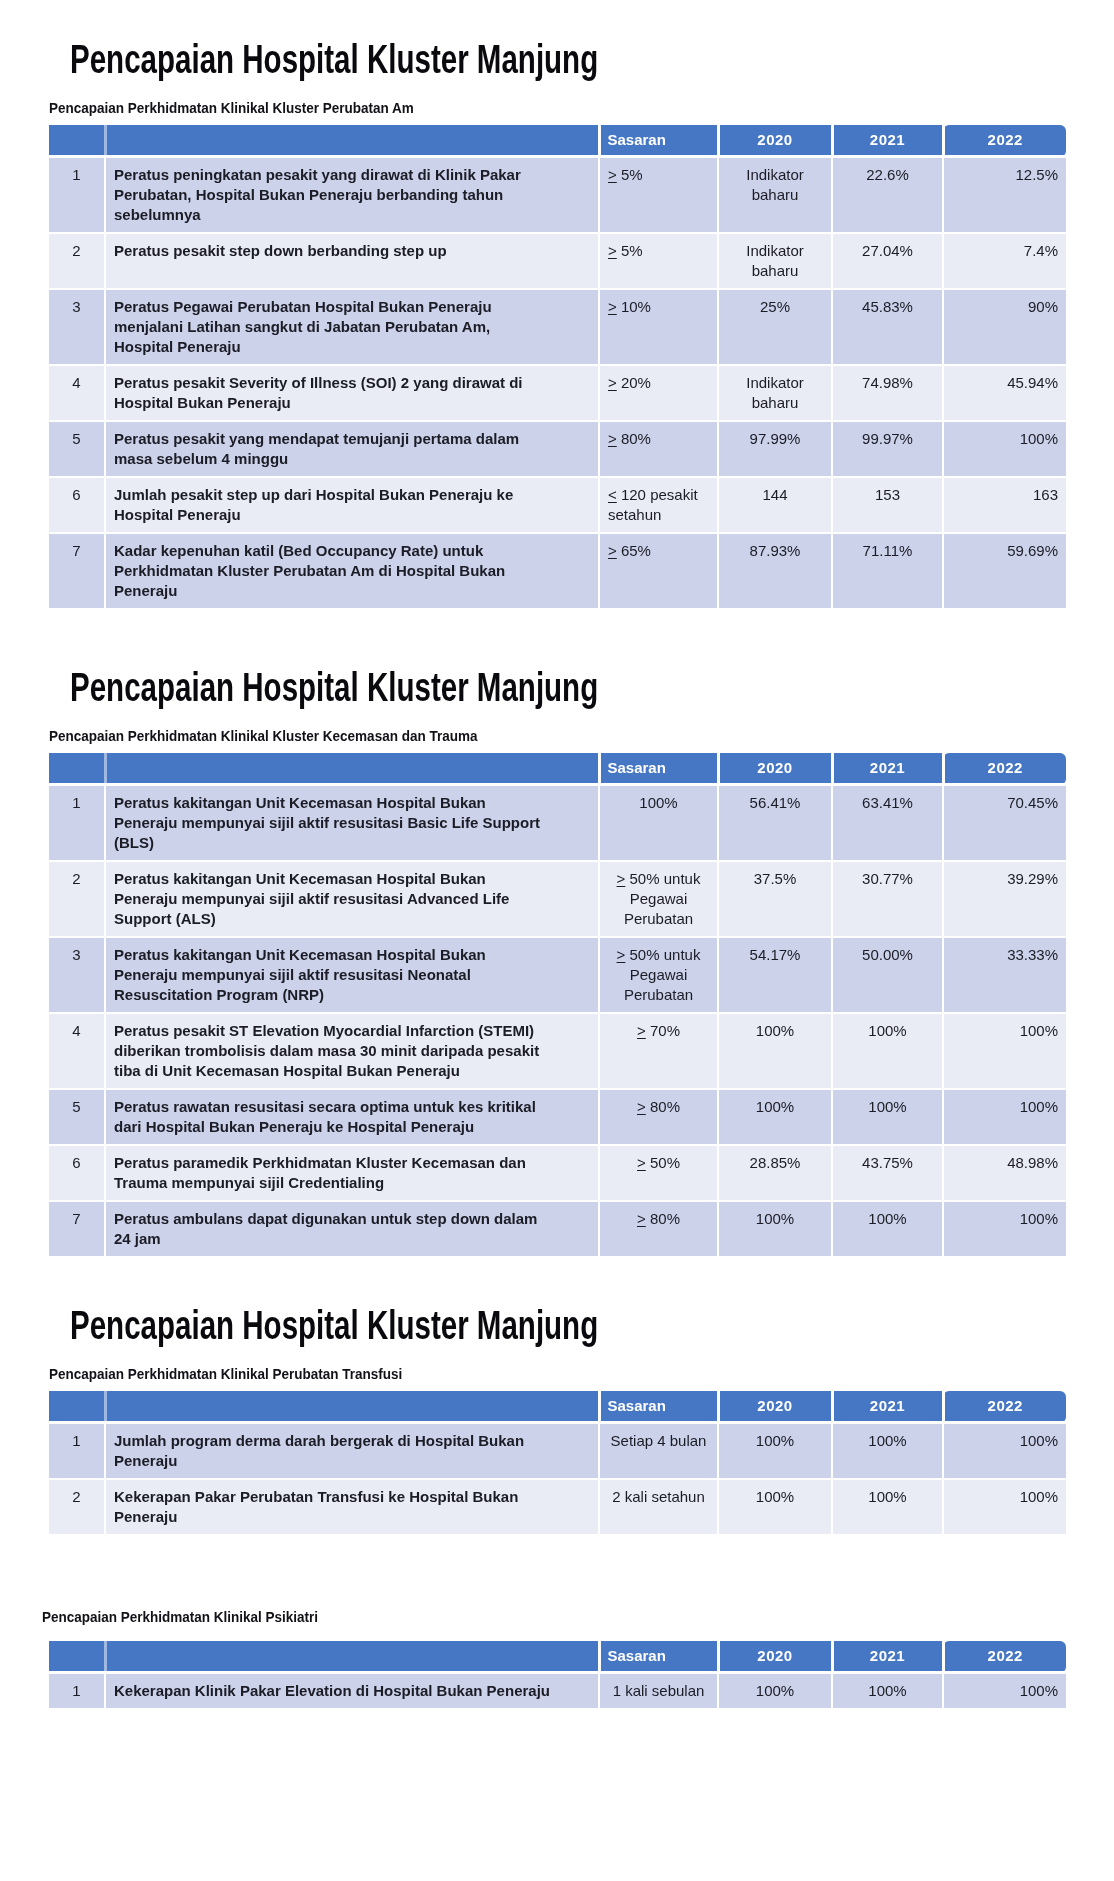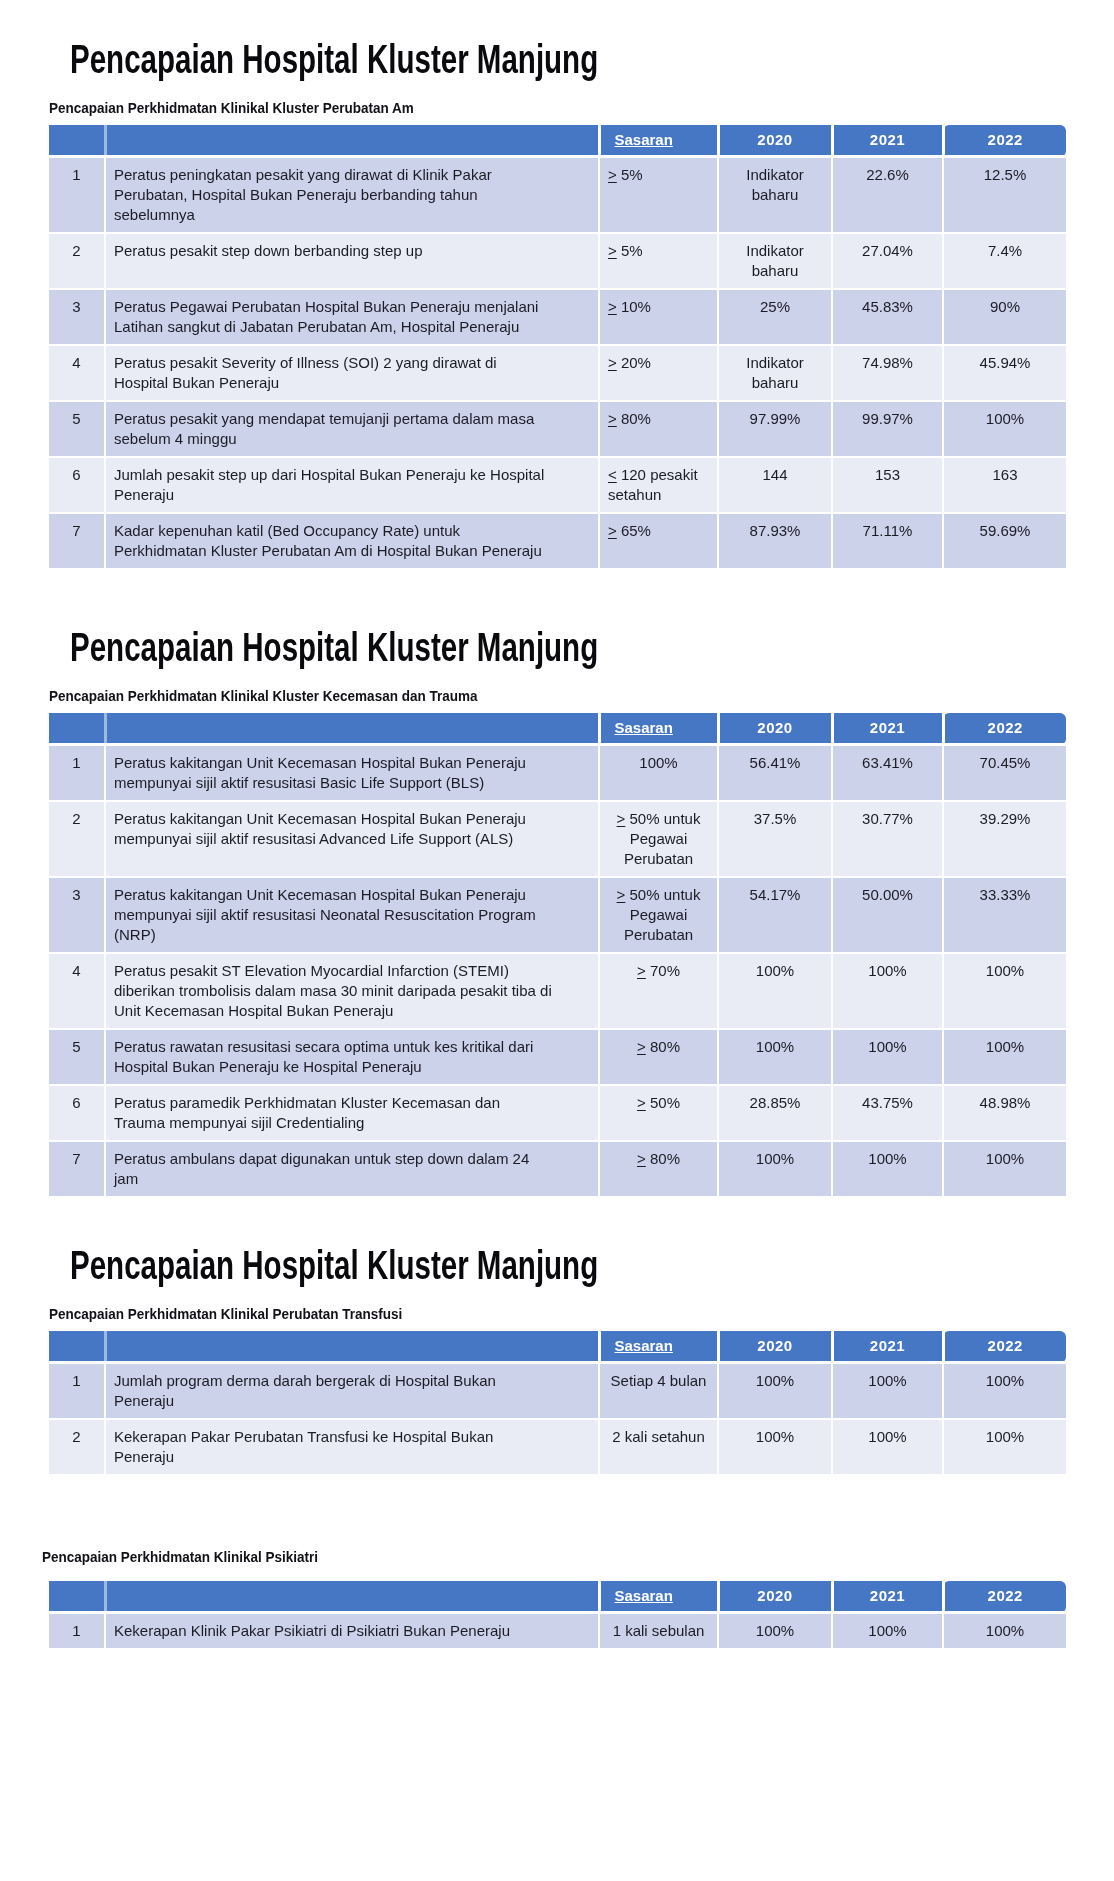--- a/index.html
+++ b/index.html
@@ -27,32 +27,32 @@
     font-size:15px;line-height:20px;
   }
   col.c1{width:56px;}  col.c2{width:494px;} col.c3{width:119px;}
   col.c4{width:114px;} col.c5{width:111px;} col.c6{width:123px;}
   thead th{
     background:var(--header-blue);color:var(--header-text);height:30px;
     font-weight:700;padding:0;border:3px solid #ffffff;border-top:none;
   }
   thead th.c-no{border-left:none;border-right:3px solid var(--header-divider);}
   thead th.c-desc{border-left:3px solid var(--header-divider);}
-  thead th.c-sas{text-align:left;padding-left:14px;text-decoration:underline;}
+  thead th.c-sas{text-align:left;padding-left:7px;}
   thead th.c-year{letter-spacing:0.5px;}
   thead th.c-y2022{border-right:none;border-radius:6px;}
   tbody td{
     border:2px solid #ffffff;padding:7px 8px;vertical-align:top;
   }
   tbody td:first-child{border-left:none;}
-  tbody td:last-child{border-right:none;}
+  tbody td:last-child{border-right:none;text-align:right;}
   tbody tr:nth-child(odd) td{background:var(--row-odd);}
   tbody tr:nth-child(even) td{background:var(--row-even);}
   td.no{text-align:center;}
-  td.desc{text-align:left;padding-right:45px;}
+  td.desc{text-align:left;padding-right:45px;font-weight:bold;}
   td.sas{text-align:center;}
   td.sas.left{text-align:left;}
   td.val{text-align:center;}
   .geq{text-decoration:underline;text-underline-offset:2px;}
 </style>
 </head>
 <body>
 
 <div id="page-root">
   <section class="sec sec1">
@@ -282,21 +282,21 @@
           <th class="c-desc"></th>
           <th class="c-sas">Sasaran</th>
           <th class="c-year c-y2020">2020</th>
           <th class="c-year c-y2021">2021</th>
           <th class="c-year c-y2022">2022</th>
         </tr>
       </thead>
       <tbody>
           <tr>
             <td class="no">1</td>
-            <td class="desc">Kekerapan Klinik Pakar Psikiatri di Psikiatri Bukan Peneraju</td>
+            <td class="desc">Kekerapan Klinik Pakar Elevation di Hospital Bukan Peneraju</td>
             <td class="sas">1 kali sebulan</td>
             <td class="val">100%</td>
             <td class="val">100%</td>
             <td class="val">100%</td>
           </tr>
         </tbody>
     </table>
   </section>
 </div>
 

